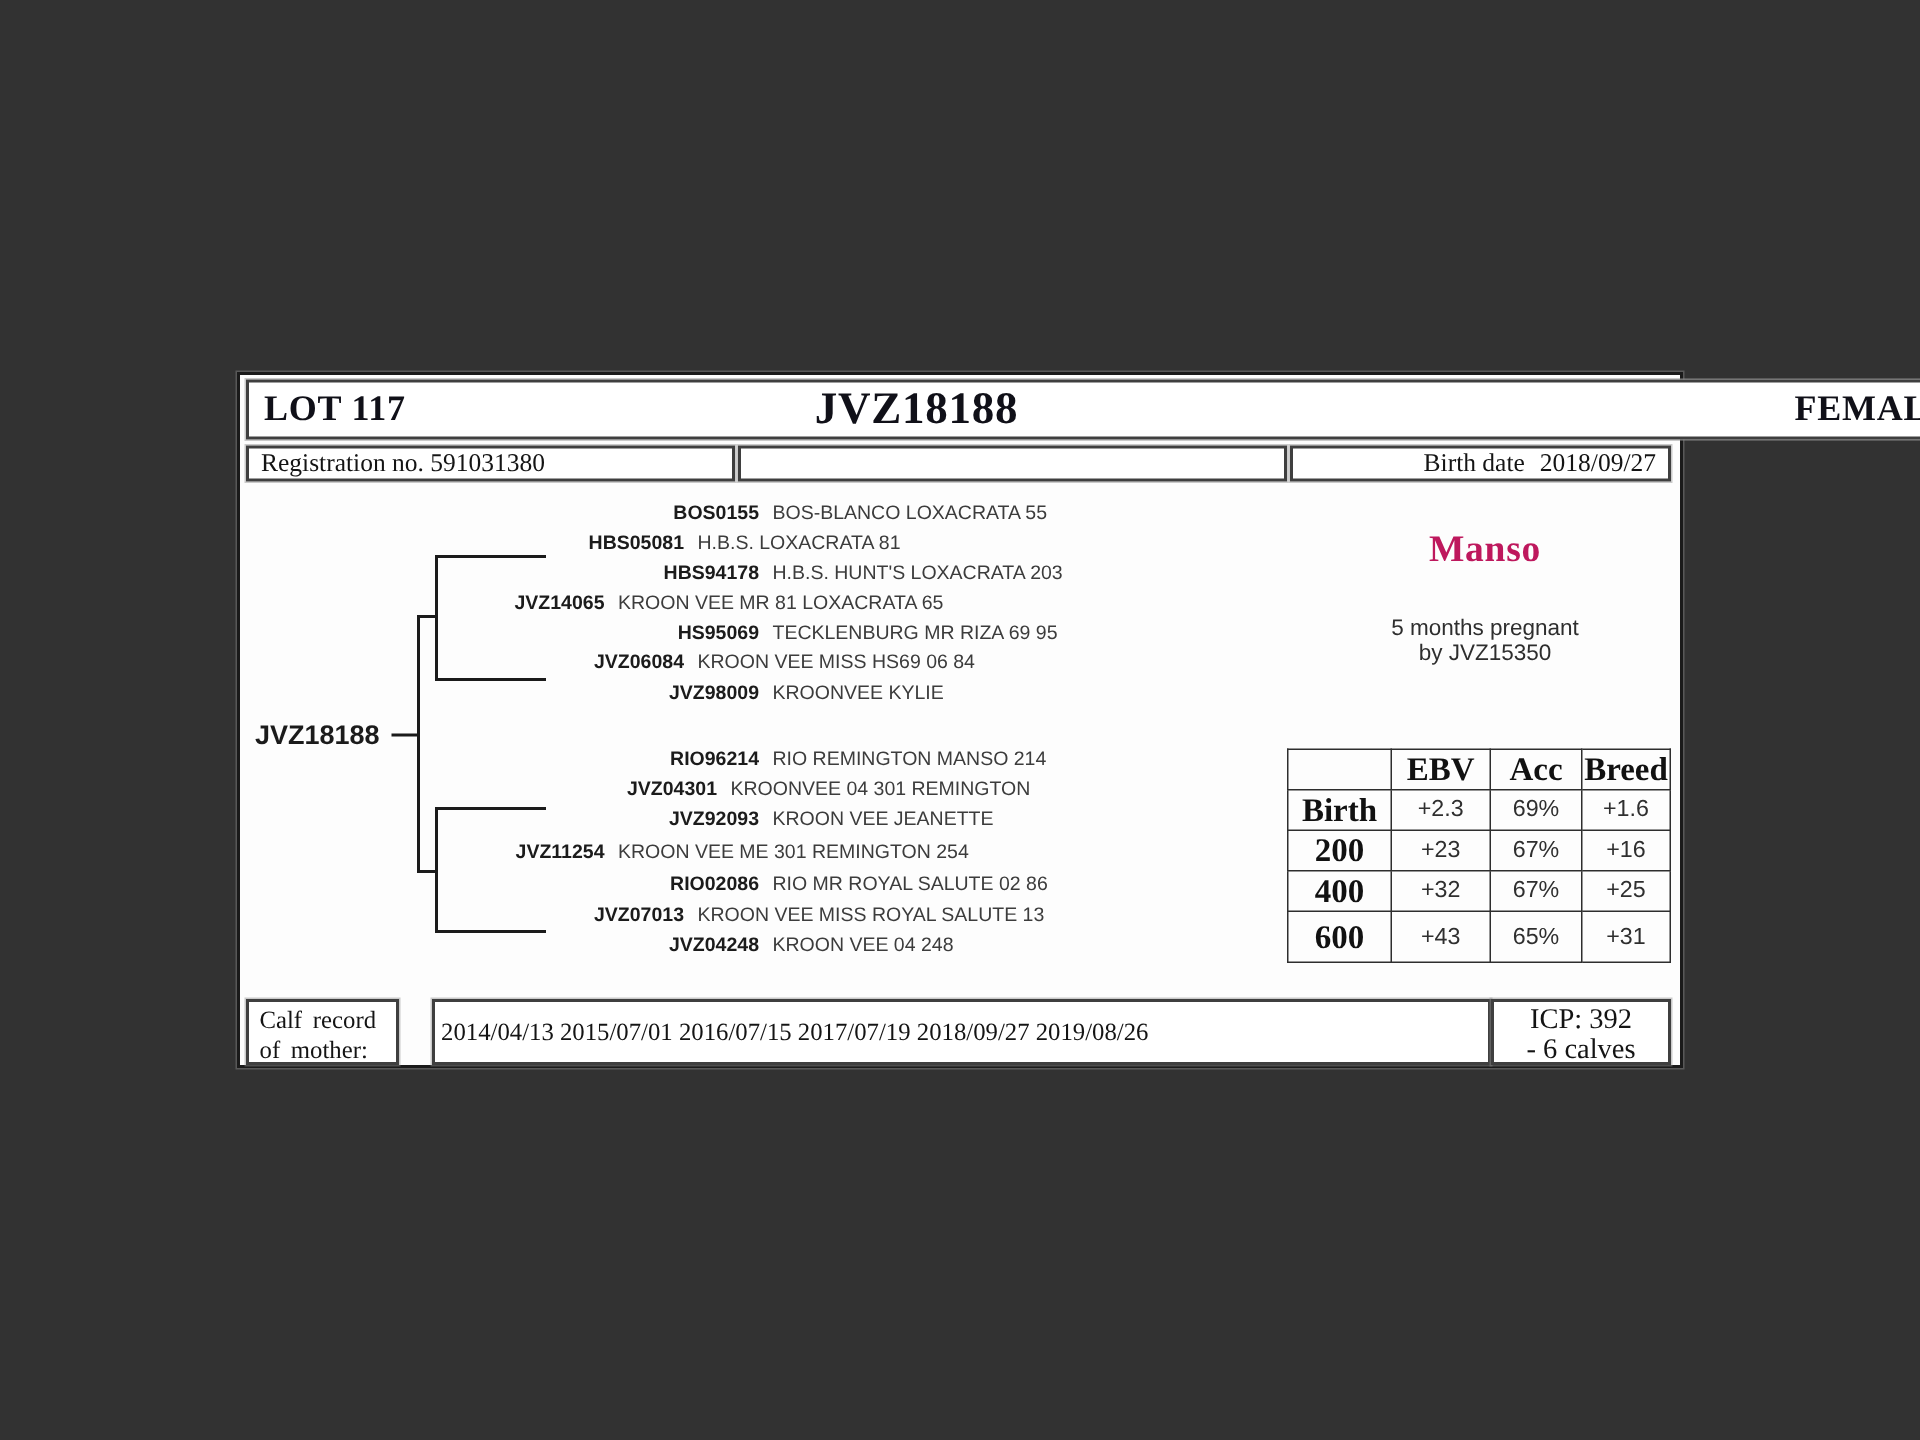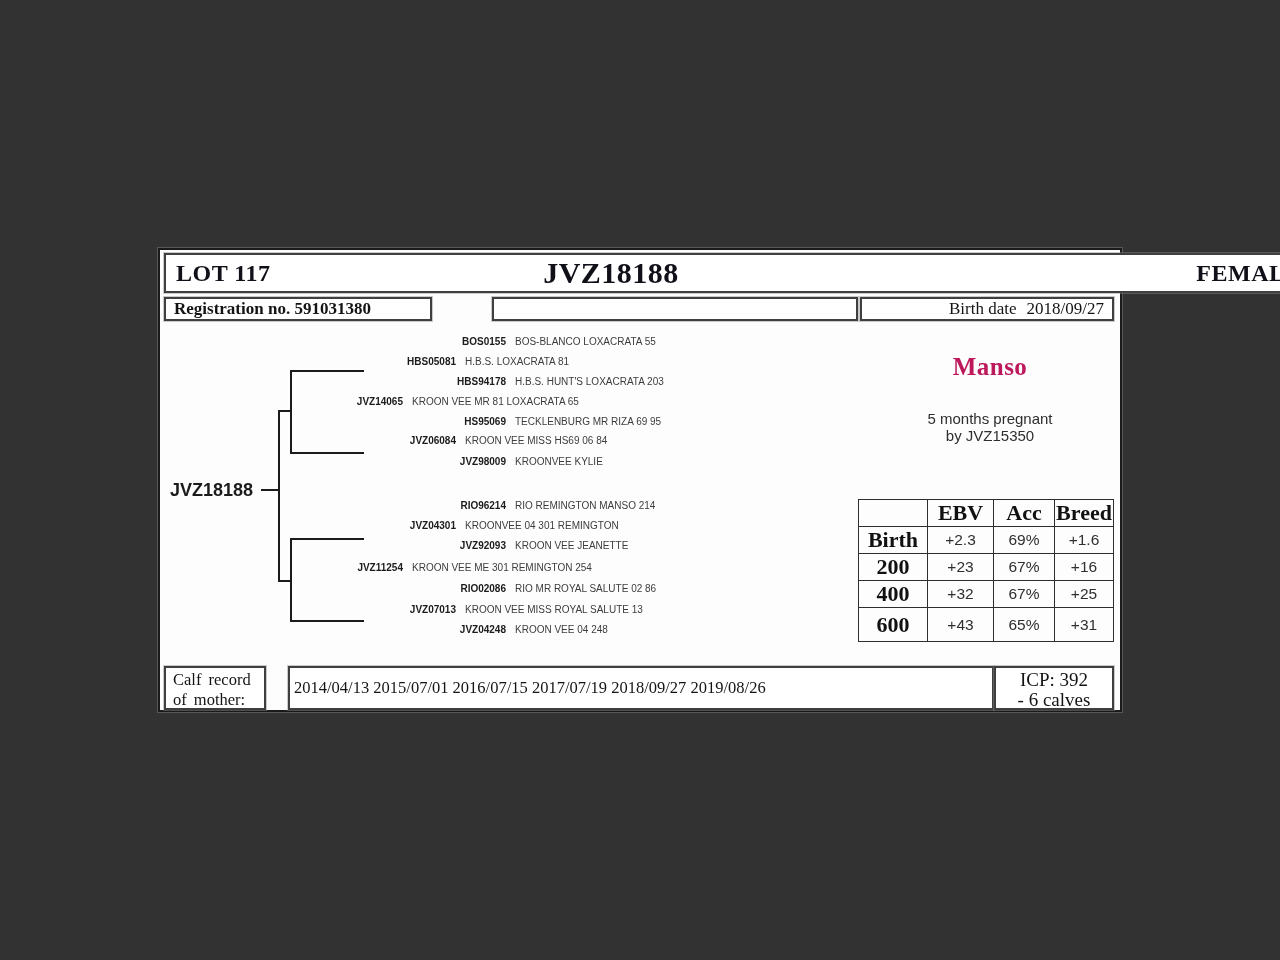--- a/index.html
+++ b/index.html
@@ -17,26 +17,26 @@
     position:absolute; box-sizing:border-box; background:#fff;
     border:2px solid #3f3f3f;
     box-shadow:0 0 0 1px rgba(140,140,140,.45);
   }
   
   .header-box { left:4px; top:3px; width:1148px; height:40px; display:flex; align-items:center; }
   .lot { font-weight:bold; font-size:24px; color:#101018; padding-left:10px; letter-spacing:.5px; }
   .title { position:absolute; left:280px; width:330px; text-align:center; font-weight:bold; font-size:30px; color:#101018; letter-spacing:.5px; }
   .sex { margin-left:auto; font-weight:bold; font-size:24px; color:#101018; padding-right:8px; letter-spacing:.5px; }
   
-  .reg-box  { left:4px;   top:47px; width:268px; height:24px; line-height:20px; font-size:17px; color:#141414; padding-left:8px;font-weight:bold; }
+  .reg-box  { left:4px;   top:47px; width:326px; height:24px; line-height:20px; font-size:17px; color:#141414; padding-left:8px; }
   .mid-box  { left:332px; top:47px; width:366px; height:24px; }
   .birth-box{ left:700px; top:47px; width:254px; height:24px; line-height:20px; font-size:17px; color:#141414; text-align:right; padding-right:8px; }
   .birth-box .gap { display:inline-block; width:10px; }
   
-  .ped-row { position:absolute; left:0; height:20px; line-height:20px; font-family:"Liberation Sans", sans-serif; font-size:10px; white-space:nowrap; }
+  .ped-row { position:absolute; left:0; height:20px; line-height:20px; font-family:"Liberation Sans", sans-serif; font-size:13px; white-space:nowrap; }
   .ped-id { display:inline-block; text-align:right; font-weight:bold; color:#1b1b1b; margin-right:9px; }
   .gen2 .ped-id { width:243px; }
   .gen3 .ped-id { width:296px; }
   .gen4 .ped-id { width:346px; }
   .ped-name { color:#3c3c3c; }
   .subject { position:absolute; left:10px; top:229px; height:22px; line-height:22px;
     font-family:"Liberation Sans", sans-serif; font-weight:bold; font-size:18px; color:#1b1b1b; }
   .pline { position:absolute; background:#1b1b1b; }
   
   .breed-name { position:absolute; left:700px; top:103px; width:260px; text-align:center;
@@ -86,21 +86,21 @@
   <div class="pline" style="left:130px; top:370px; width:74px; height:2px;"></div>
 
   <div class="ped-row gen4" style="top:82px;"><span class="ped-id">BOS0155</span><span class="ped-name">BOS-BLANCO LOXACRATA 55</span></div>
   <div class="ped-row gen3" style="top:102px;"><span class="ped-id">HBS05081</span><span class="ped-name">H.B.S. LOXACRATA 81</span></div>
   <div class="ped-row gen4" style="top:122px;"><span class="ped-id">HBS94178</span><span class="ped-name">H.B.S. HUNT'S LOXACRATA 203</span></div>
   <div class="ped-row gen2" style="top:142px;"><span class="ped-id">JVZ14065</span><span class="ped-name">KROON VEE MR 81 LOXACRATA 65</span></div>
   <div class="ped-row gen4" style="top:162px;"><span class="ped-id">HS95069</span><span class="ped-name">TECKLENBURG MR RIZA 69 95</span></div>
   <div class="ped-row gen3" style="top:181px;"><span class="ped-id">JVZ06084</span><span class="ped-name">KROON VEE MISS HS69 06 84</span></div>
   <div class="ped-row gen4" style="top:202px;"><span class="ped-id">JVZ98009</span><span class="ped-name">KROONVEE KYLIE</span></div>
   <div class="ped-row gen4" style="top:246px;"><span class="ped-id">RIO96214</span><span class="ped-name">RIO REMINGTON MANSO 214</span></div>
-  <div class="ped-row gen3" style="top:266px;"><span class="ped-id">JVZ04301</span><span class="ped-name">KROONVEE 04 301 REMINGTON</span></div>
+  <div class="ped-row gen3" style="top:266px;margin-left:22px;"><span class="ped-id">JVZ04301</span><span class="ped-name">KROONVEE 04 301 REMINGTON</span></div>
   <div class="ped-row gen4" style="top:286px;"><span class="ped-id">JVZ92093</span><span class="ped-name">KROON VEE JEANETTE</span></div>
   <div class="ped-row gen2" style="top:308px;"><span class="ped-id">JVZ11254</span><span class="ped-name">KROON VEE ME 301 REMINGTON 254</span></div>
   <div class="ped-row gen4" style="top:329px;"><span class="ped-id">RIO02086</span><span class="ped-name">RIO MR ROYAL SALUTE 02 86</span></div>
   <div class="ped-row gen3" style="top:350px;"><span class="ped-id">JVZ07013</span><span class="ped-name">KROON VEE MISS ROYAL SALUTE 13</span></div>
   <div class="ped-row gen4" style="top:370px;"><span class="ped-id">JVZ04248</span><span class="ped-name">KROON VEE 04 248</span></div>
 
   <div class="breed-name">Manso</div>
   <div class="pregnancy">
     <div>5 months pregnant</div>
     <div>by JVZ15350</div>

